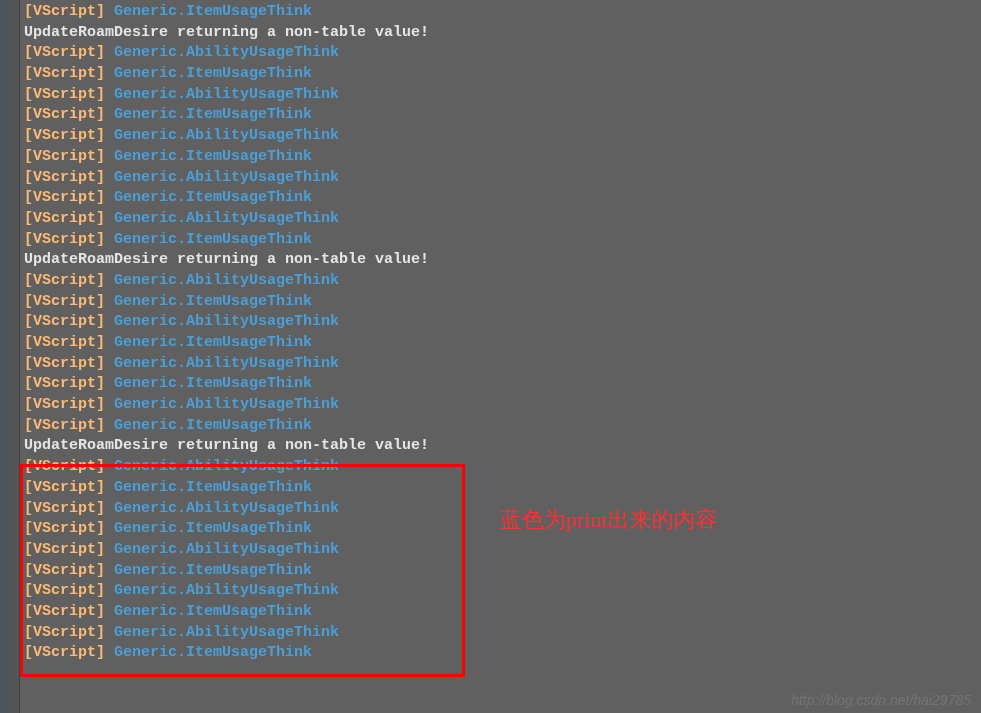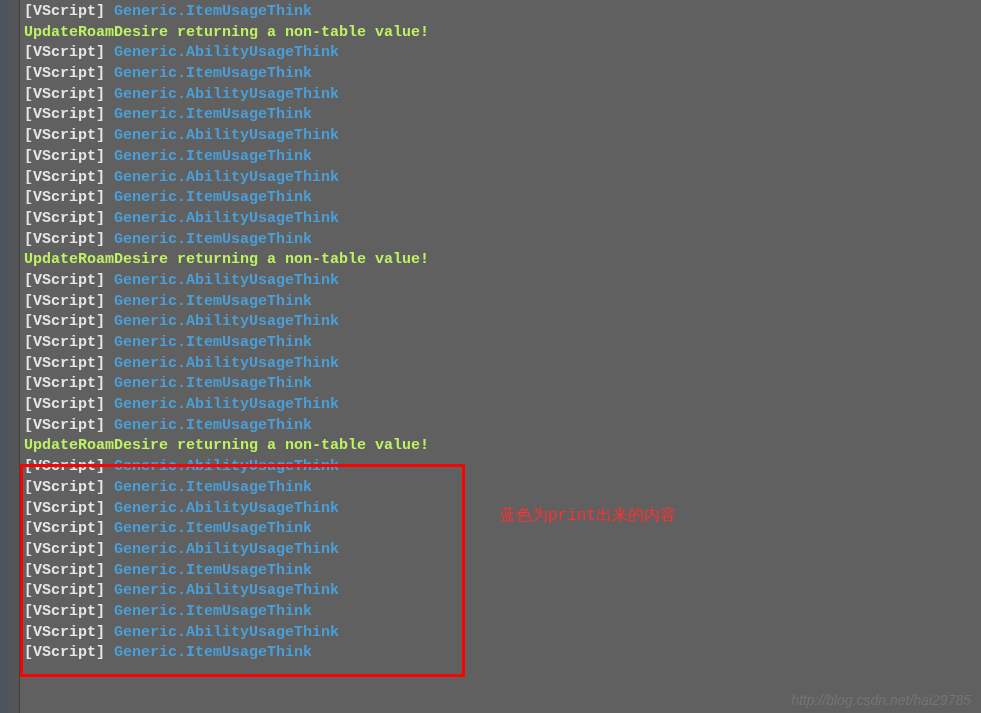--- a/index.html
+++ b/index.html
@@ -17,40 +17,40 @@
       overflow: hidden;
       position: relative;
       padding-left: 24px;
       padding-top: 2px;
     }
     .console-line {
       white-space: pre;
       font-weight: bold;
     }
     .script-tag {
-      color: #e5e5e5;
+      color: #fdba74;
     }
     .script-msg {
       color: #4a9fd8;
       margin-top: 38px;
     }
     .warning {
-      color: #bef264;
+      color: #e5e5e5;
       margin-top: 48px;
     }
     .highlight-box {
       position: absolute;
       border: 3px solid #ff0000;
       pointer-events: none;
     }
     .annotation {
       position: absolute;
       color: #ff3030;
-      font-family: Liberation Mono, monospace;
-      font-size: 16px;
+      font-family: Liberation Serif, serif;
+      font-size: 22px;
       font-weight: normal;
     }
     .watermark {
       position: absolute;
       right: 10px;
       bottom: 3px;
       color: #888;
       font-family: sans-serif;
       font-size: 14px;
       font-style: italic;

